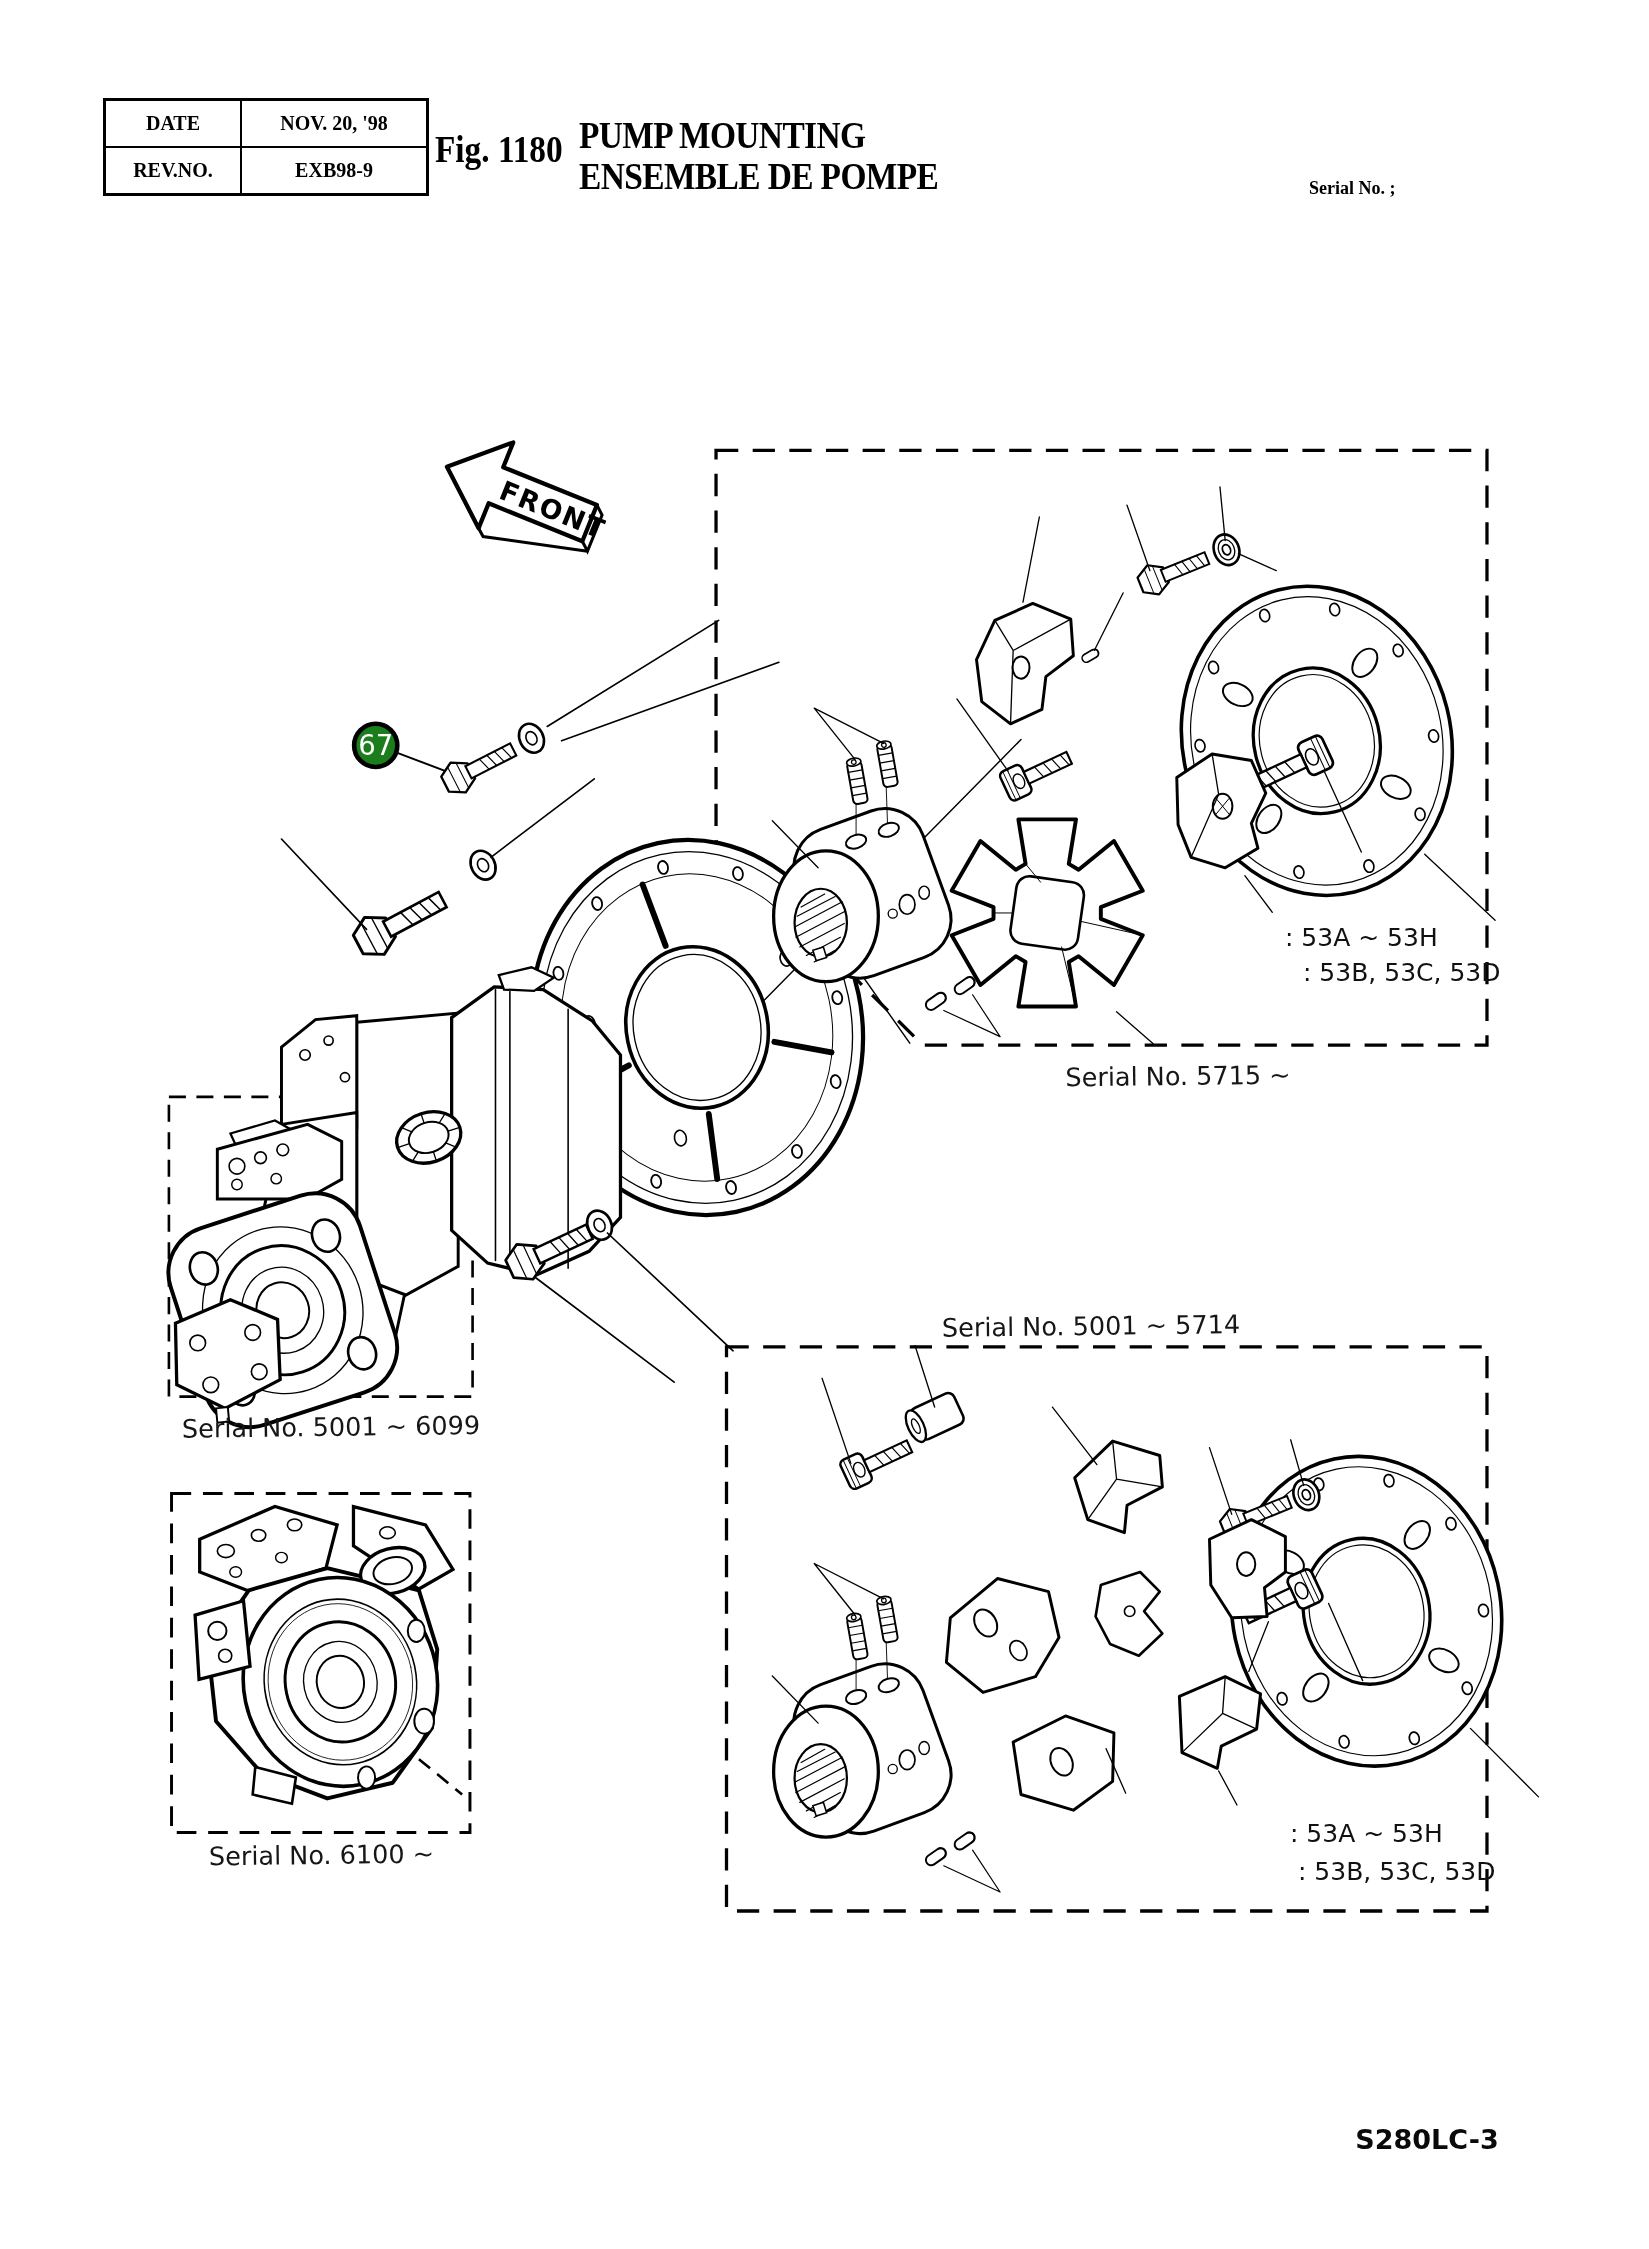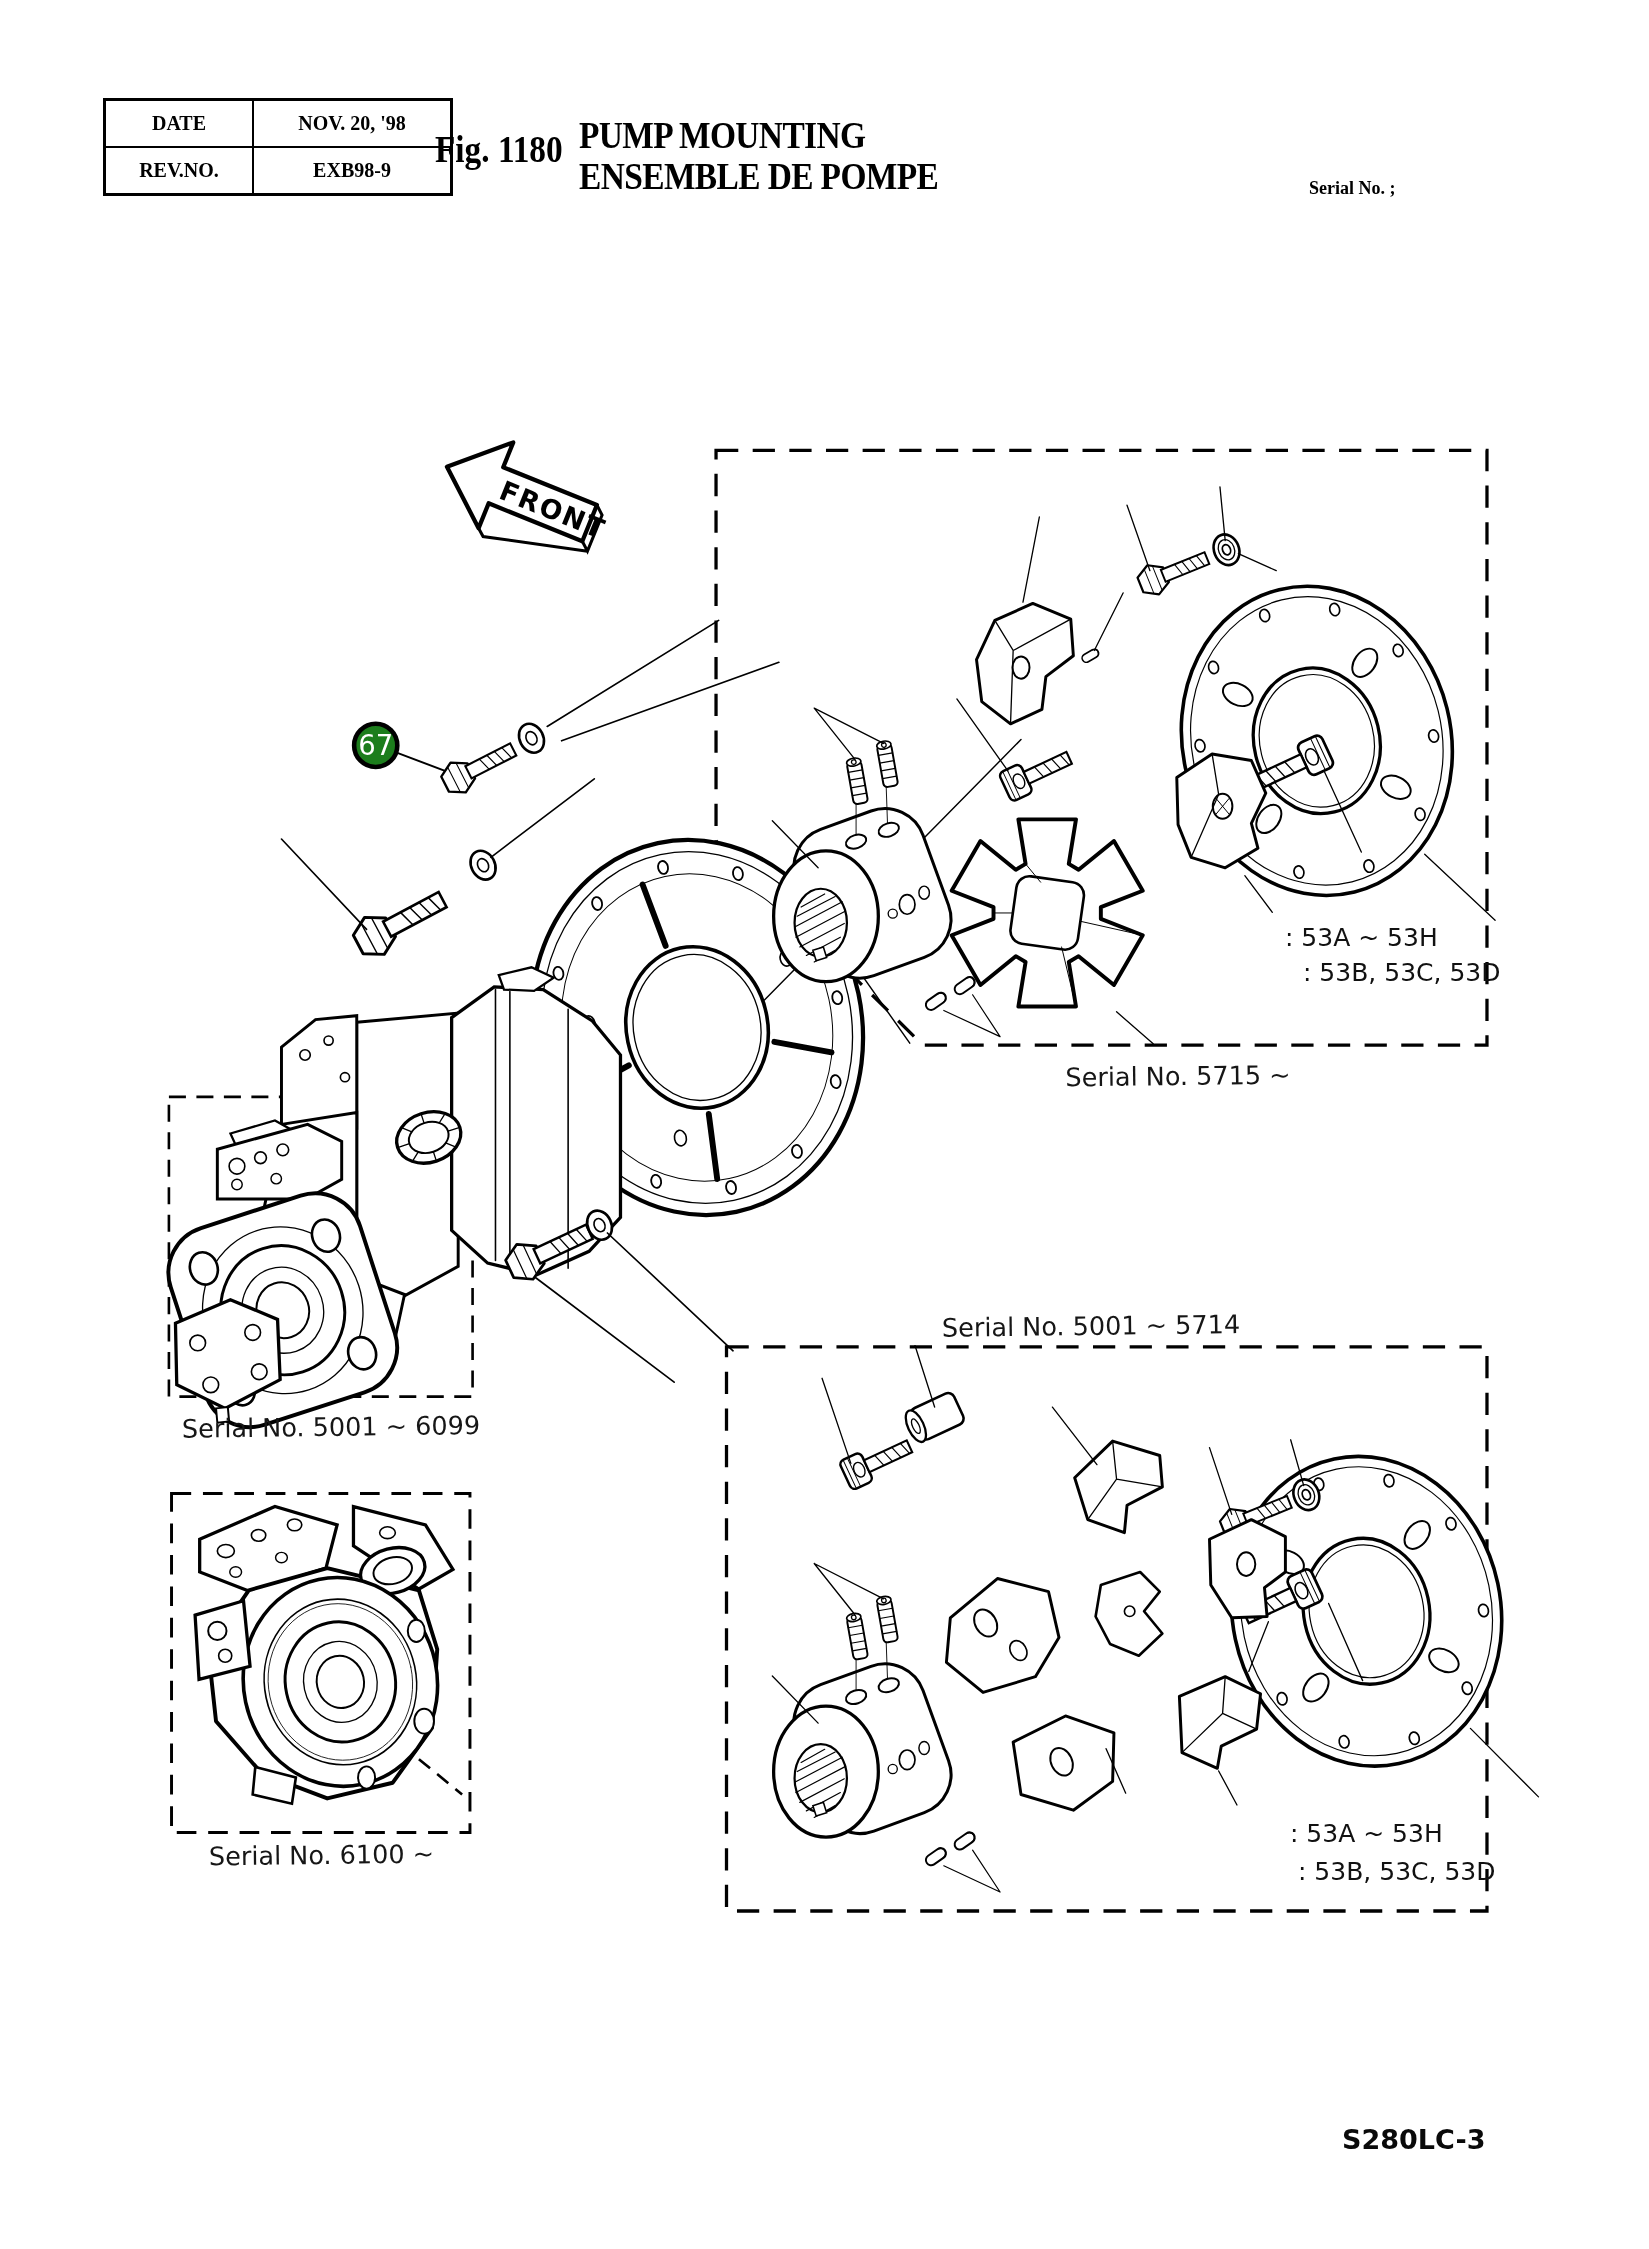--- a/index.html
+++ b/index.html
@@ -5,21 +5,21 @@
   html,body{margin:0;padding:0;background:#e8e8e8;}
   .page{position:relative;width:1650px;height:2250px;background:#ffffff;overflow:hidden;
         font-family:"Liberation Sans",sans-serif;color:#000;}
   .abs{position:absolute;}
   .serifb{font-family:"Liberation Serif",serif;font-weight:bold;color:#000;}
   .titleline{font-size:38px;letter-spacing:-0.7px;transform:scaleX(.88);transform-origin:left top;white-space:nowrap;line-height:39px;}
   .figlabel{font-size:37px;transform:scaleX(.9);transform-origin:left top;white-space:nowrap;}
   .serialnote{font-size:18px;white-space:nowrap;}
   .revtable{border-collapse:collapse;border:3.9px solid #000;}
   .revtable td{border:2.6px solid #000;height:45px;text-align:center;vertical-align:middle;
-               font-family:"Liberation Serif",serif;font-weight:bold;font-size:20px;padding:0 24px;white-space:nowrap;}
+               font-family:"Liberation Serif",serif;font-weight:bold;font-size:20px;padding:0 18px;white-space:nowrap;}
   .col-label{width:98px;}
   .col-value{width:148px;margin-left:20px;}
   .cap{font-family:"DejaVu Sans",sans-serif;font-size:25.5px;color:#161616;white-space:nowrap;transform:rotate(-0.7deg);}
   .lbl{font-family:"DejaVu Sans",sans-serif;font-size:25px;color:#111;white-space:nowrap;margin-left:23px;}
   .footer{font-family:"DejaVu Sans",sans-serif;font-weight:bold;font-size:27px;color:#0a0a0a;white-space:nowrap;}
   svg.art{position:absolute;left:0;top:0;width:1650px;height:2250px;}
 </style>
 </head>
 <body>
 
@@ -320,16 +320,16 @@
   <div class="abs lbl" style="left:1280px;top:958px;">: 53B, 53C, 53D</div>
 
   <div class="abs lbl" style="left:1267px;top:1819px;">: 53A ~ 53H</div>
   <div class="abs lbl" style="left:1275px;top:1857px;">: 53B, 53C, 53D</div>
 
   <div class="abs cap" style="left:1047px;top:1061px;width:262px;text-align:center;">Serial No. 5715 ~</div>
   <div class="abs cap" style="left:942px;top:1311px;width:288px;text-align:center;">Serial No. 5001 ~ 5714</div>
   <div class="abs cap" style="left:182px;top:1412px;width:275px;text-align:center;">Serial No. 5001 ~ 6099</div>
   <div class="abs cap" style="left:209px;top:1840px;width:223px;text-align:center;">Serial No. 6100 ~</div>
 
-  <div class="abs footer" style="left:1342px;top:2124px;width:170px;text-align:left;">S280LC-3</div>
+  <div class="abs footer" style="left:1342px;top:2124px;width:170px;text-align:center;">S280LC-3</div>
 
 </div>
 
 
 </body></html>

